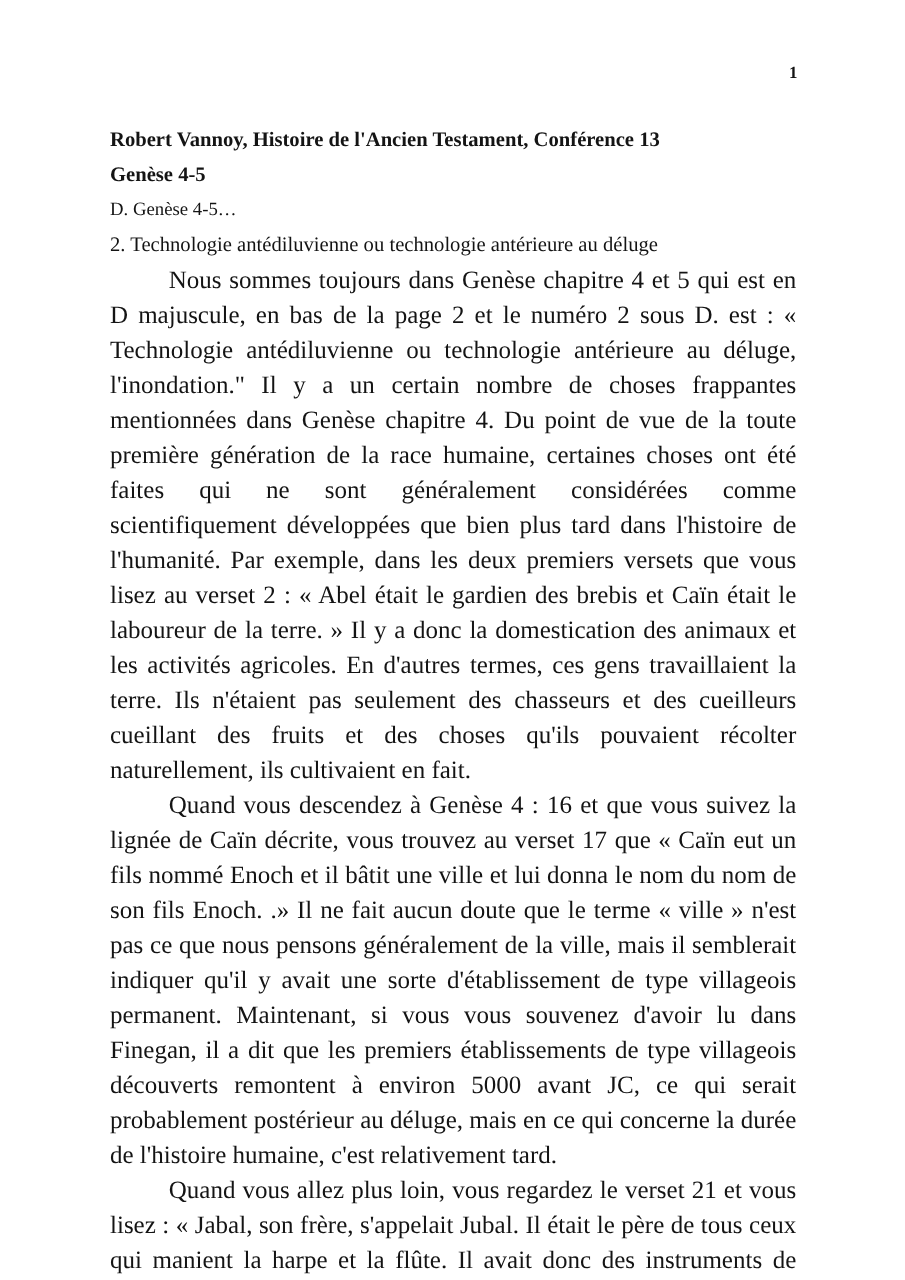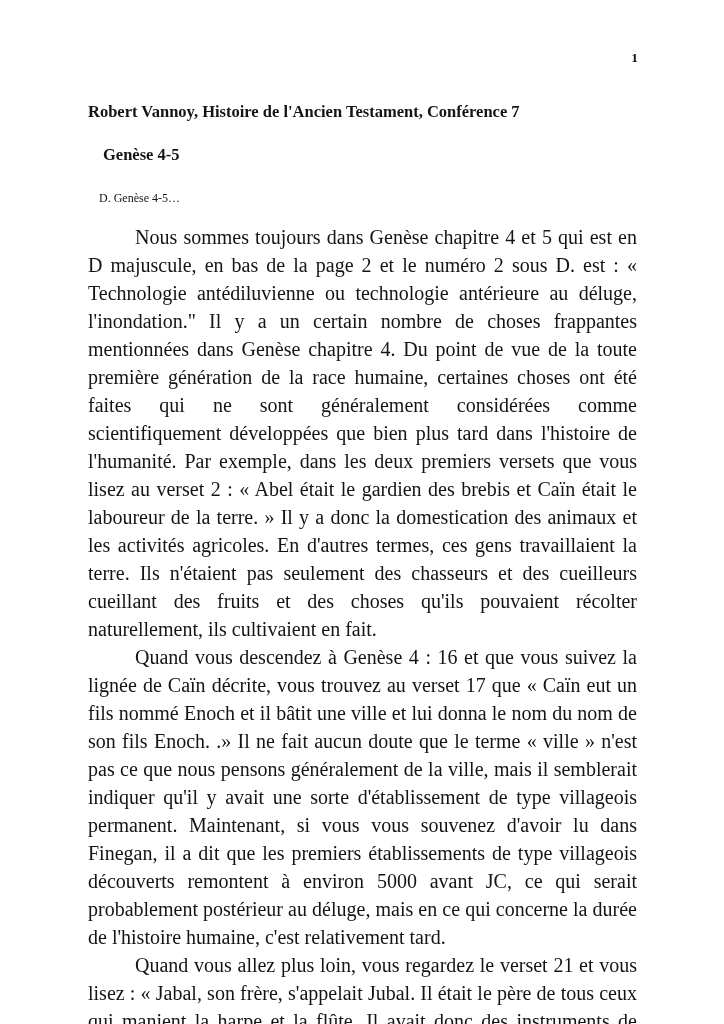--- a/index.html
+++ b/index.html
@@ -33,26 +33,26 @@
   .doc-title {
     font-size: 16.5px;
     font-weight: bold;
     line-height: 28px;
     margin: 0;
   }
   .doc-subtitle {
     font-size: 16.5px;
     font-weight: bold;
     line-height: 28px;
-    margin: 15px;
+    margin: 0;
   }
   .plain-line {
-    font-size: 12px;
+    font-size: 15px;
     line-height: 28px;
-    margin: 11px;
+    margin: 0;
   }
   .section-heading {
     font-size: 16.5px;
     line-height: 28px;
     margin: 0;
     font-weight: normal;
   }
   p.body-para {
     font-size: 20px;
     line-height: 28px;
@@ -63,26 +63,27 @@
 </style>
 </head>
 <body>
 
 <div class="page">
 
   <div class="page-number">1</div>
 
   <div class="content">
 
-    <div class="doc-title">Robert Vannoy, Histoire de l'Ancien Testament, Conférence 7</div>
+    <div class="doc-title">Robert Vannoy, Histoire de l'Ancien Testament, Conférence 13</div>
 
     <div class="doc-subtitle">Genèse 4-5</div>
 
     <div class="plain-line">D. Genèse 4-5…</div>
 
+    <div class="section-heading">2. Technologie antédiluvienne ou technologie antérieure au déluge</div>
 
     <p class="body-para">Nous sommes toujours dans Genèse chapitre 4 et 5 qui est en D majuscule, en bas de la page 2 et le numéro 2 sous D. est : « Technologie antédiluvienne ou technologie antérieure au déluge, l'inondation." Il y a un certain nombre de choses frappantes mentionnées dans Genèse chapitre 4. Du point de vue de la toute première génération de la race humaine, certaines choses ont été faites qui ne sont généralement considérées comme scientifiquement développées que bien plus tard dans l'histoire de l'humanité. Par exemple, dans les deux premiers versets que vous lisez au verset 2 : « Abel était le gardien des brebis et Caïn était le laboureur de la terre. » Il y a donc la domestication des animaux et les activités agricoles. En d'autres termes, ces gens travaillaient la terre. Ils n'étaient pas seulement des chasseurs et des cueilleurs cueillant des fruits et des choses qu'ils pouvaient récolter naturellement, ils cultivaient en fait.</p>
 
     <p class="body-para">Quand vous descendez à Genèse 4 : 16 et que vous suivez la lignée de Caïn décrite, vous trouvez au verset 17 que « Caïn eut un fils nommé Enoch et il bâtit une ville et lui donna le nom du nom de son fils Enoch. .» Il ne fait aucun doute que le terme « ville » n'est pas ce que nous pensons généralement de la ville, mais il semblerait indiquer qu'il y avait une sorte d'établissement de type villageois permanent. Maintenant, si vous vous souvenez d'avoir lu dans Finegan, il a dit que les premiers établissements de type villageois découverts remontent à environ 5000 avant JC, ce qui serait probablement postérieur au déluge, mais en ce qui concerne la durée de l'histoire humaine, c'est relativement tard.</p>
 
     <p class="body-para">Quand vous allez plus loin, vous regardez le verset 21 et vous lisez : « Jabal, son frère, s'appelait Jubal. Il était le père de tous ceux qui manient la harpe et la flûte. Il avait donc des instruments de musique. Sans aucun doute un instrument à cordes, la harpe et la flûte étaient une sorte d'instrument de musique à vent. Dans King James, on disait « un orgue ». Cela est devenu un « tuyau ». Je pense qu'un orgue a</p>
 
   </div>
 </div>
 

